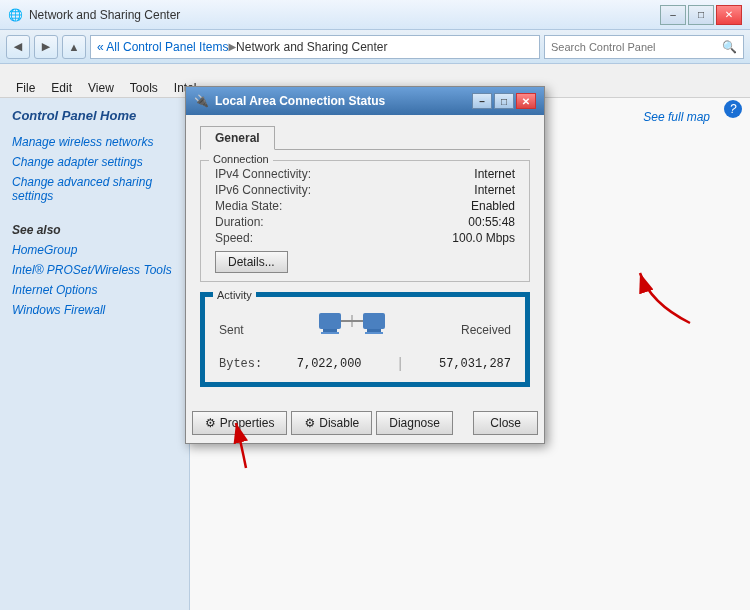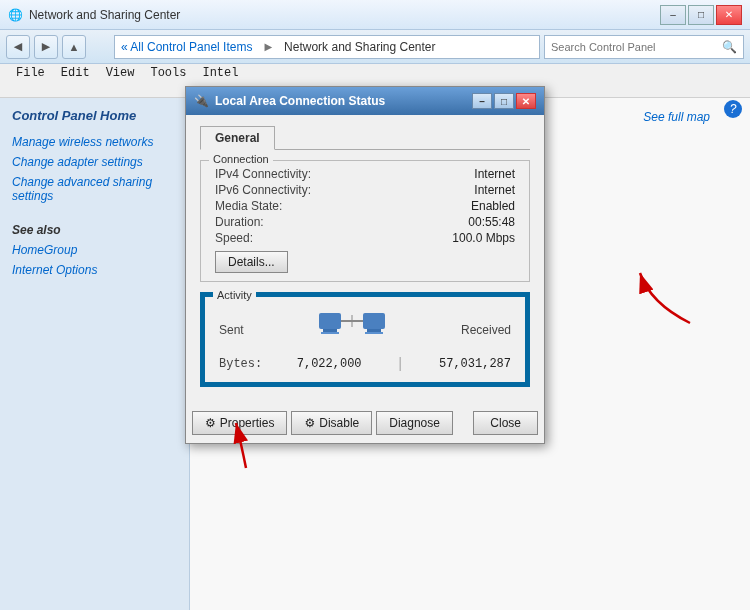--- a/index.html
+++ b/index.html
@@ -78,22 +78,21 @@
     .breadcrumb-bar {
       flex: 1;
       height: 24px;
       border: 1px solid #a0b8d0;
       background: #fff;
       display: flex;
       align-items: center;
       padding: 0 6px;
       font-size: 12px;
       color: #333;
-      gap: 12px;
-      margin-left: 24px;
+      gap: 0;
     }
     .breadcrumb-sep {
       color: #777;
       font-size: 10px;
     }
     .breadcrumb-link {
       color: #0066cc;
       cursor: pointer;
     }
     .search-box {
@@ -113,25 +112,24 @@
       font-size: 11px;
       color: #999;
       background: transparent;
     }
 
     
     .menu-bar {
       background: #f0f0f0;
       height: 34px;
       display: flex;
-      align-items: flex-start;
+      align-items: flex-end;
       padding: 0 8px;
       gap: 0;
       border-bottom: 1px solid #d0d0d0;
-      font-family: Liberation Mono, monospace;
     }
     .menu-item {
       padding: 2px 8px;
       cursor: pointer;
       font-size: 12px;
       color: #222;
     }
 
     
     .main-layout {
@@ -415,21 +413,23 @@
 
   <div class="left-panel">
     <div class="left-panel-title">Control Panel Home</div>
 
     <a class="left-link">Manage wireless networks</a>
     <a class="left-link">Change adapter settings</a>
     <a class="left-link" style="display:block; margin-bottom: 4px;">Change advanced sharing settings</a>
 
     <div class="see-also-title">See also</div>
     <a class="left-link">HomeGroup</a>
+    <a class="left-link">Intel® PROSet/Wireless Tools</a>
     <a class="left-link">Internet Options</a>
+    <a class="left-link">Windows Firewall</a>
   </div>
 
   <div class="right-panel">
     <div class="help-icon">?</div>
     <div style="font-size:15px; color:#1a5a9a; margin-bottom:8px; font-weight:300;">nnections</div>
     <div style="position:absolute; top:12px; right:40px;" class="see-full-map">See full map</div>
 
     <div style="display:flex; align-items:center; gap:12px; margin-bottom:8px; margin-top:20px;">
       <div>
         <svg width="44" height="44" viewBox="0 0 44 44">

